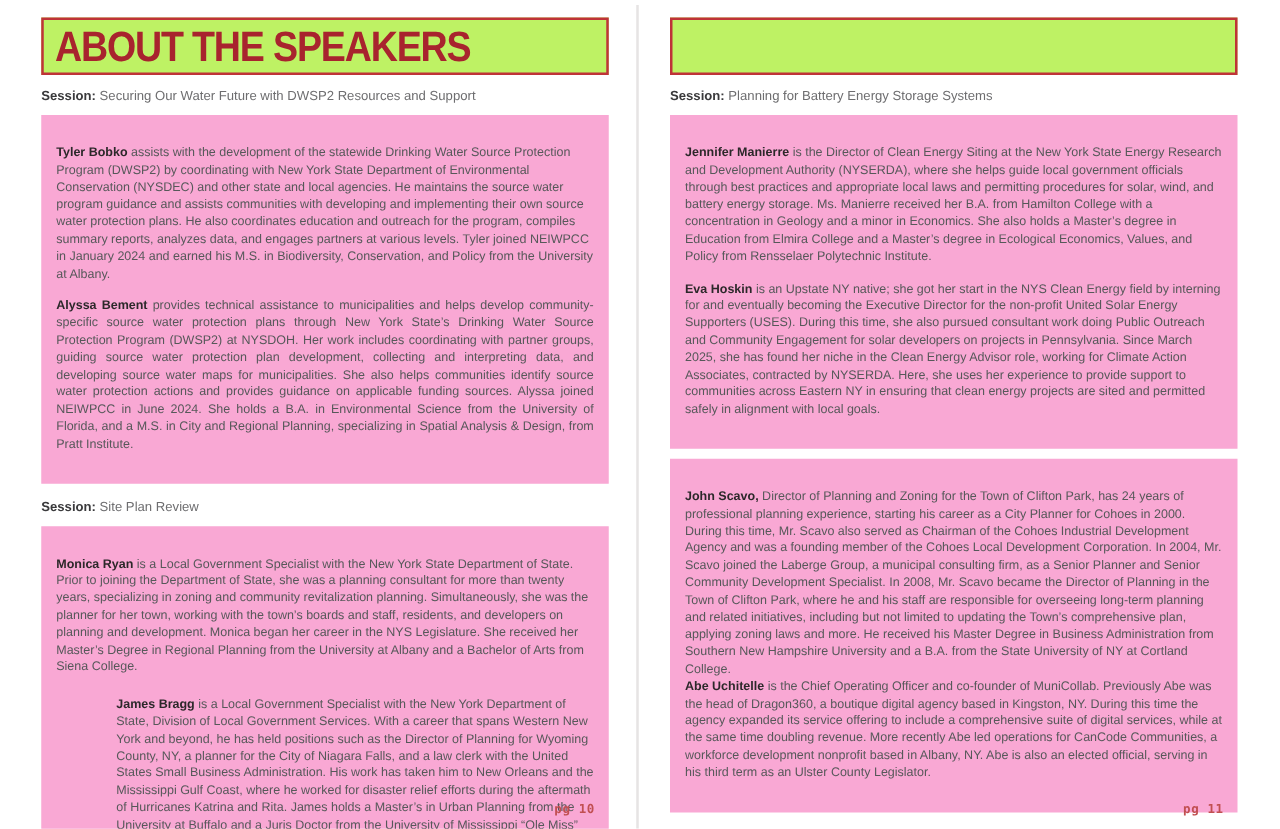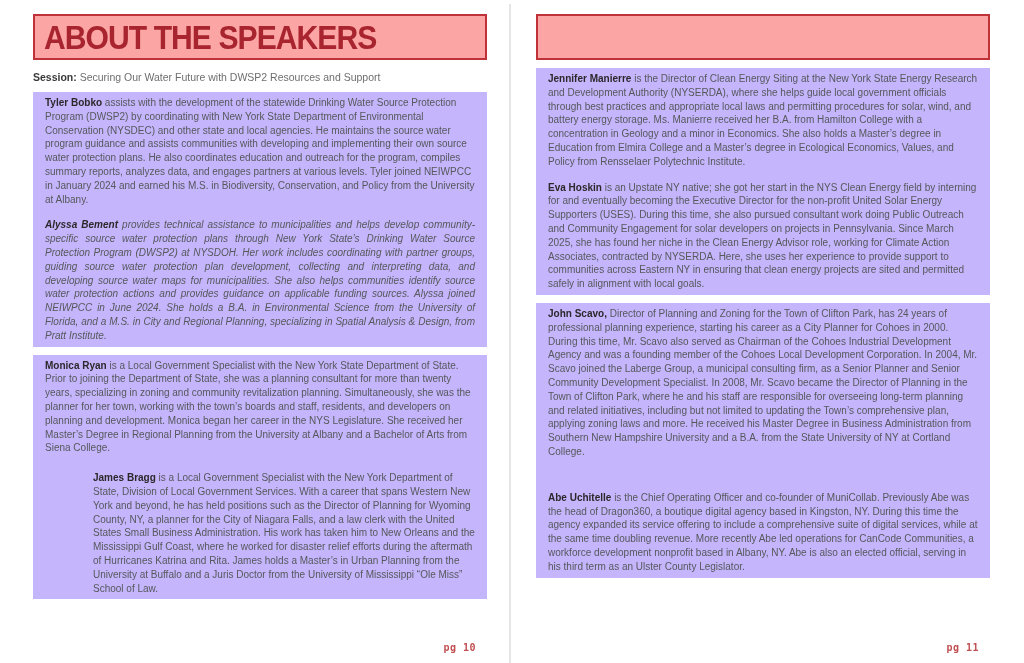--- a/index.html
+++ b/index.html
@@ -10,39 +10,39 @@
     -webkit-font-smoothing:antialiased;
   }
   .divider{position:absolute;left:509px;top:4px;bottom:0;width:2px;background:#e6e4e4;}
   .page{position:absolute;top:0;height:663px;}
   .page-left{left:33px;width:454px;}
   .page-right{left:536px;width:454px;}
 
   .header-box{
     margin-top:14px;height:46px;border:2px solid #bf3338;
     box-sizing:border-box;display:flex;align-items:center;padding:0 9px;
-    background:#fca5a5;
+    background:#bef264;
   }
   .header-title{
     display:inline-block;font-size:32px;font-weight:bold;color:#a8242e;
     letter-spacing:-1px;white-space:nowrap;transform:scale(0.94,1.06);
     transform-origin:left center;
   }
 
   .session{margin-top:11px;font-size:10.5px;line-height:13px;color:#6e6e70;}
   .session .session-label{font-weight:bold;color:#3a3a3c;}
 
   .bio-card{
-    margin-top:8px;background:#c4b5fd;padding:4px 12px;
+    margin-top:8px;background:#f9a8d4;padding:24px 12px;
     font-size:10px;line-height:13.8px;color:#57585a;
   }
   .bio-card p{margin:0;}
   .bio-card p + p{margin-top:12px;}
   .bio-card .bio-name{font-weight:bold;color:#2c282a;}
-  .justify{text-align:justify;font-style:italic;}
+  .justify{text-align:justify;}
 
   .page-num{
     position:absolute;right:11px;bottom:10px;
     font-family:"DejaVu Sans Mono", monospace;
     font-size:10px;font-weight:bold;color:#c14f51;letter-spacing:0.5px;
   }
 </style>
 </head>
 <body>
 
@@ -63,20 +63,24 @@
     <p>
       <span class="bio-name">Tyler Bobko</span>
       <span>assists with the development of the statewide Drinking Water Source Protection Program (DWSP2) by coordinating with New York State Department of Environmental Conservation (NYSDEC) and other state and local agencies. He maintains the source water program guidance and assists communities with developing and implementing their own source water protection plans. He also coordinates education and outreach for the program, compiles summary reports, analyzes data, and engages partners at various levels. Tyler joined NEIWPCC in January 2024 and earned his M.S. in Biodiversity, Conservation, and Policy from the University at Albany.</span>
     </p>
     <p class="justify">
       <span class="bio-name">Alyssa Bement</span>
       <span>provides technical assistance to municipalities and helps develop community-specific source water protection plans through New York State’s Drinking Water Source Protection Program (DWSP2) at NYSDOH. Her work includes coordinating with partner groups, guiding source water protection plan development, collecting and interpreting data, and developing source water maps for municipalities. She also helps communities identify source water protection actions and provides guidance on applicable funding sources. Alyssa joined NEIWPCC in June 2024. She holds a B.A. in Environmental Science from the University of Florida, and a M.S. in City and Regional Planning, specializing in Spatial Analysis &amp; Design, from Pratt Institute.</span>
     </p>
   </div>
 
+  <div class="session" style="margin-top:13px;">
+    <span class="session-label">Session:</span>
+    <span>Site Plan Review</span>
+  </div>
 
   <div class="bio-card">
     <p>
       <span class="bio-name">Monica Ryan</span>
       <span>is a Local Government Specialist with the New York State Department of State.  Prior to joining the Department of State, she was a planning consultant for more than twenty years, specializing in zoning and community revitalization planning. Simultaneously, she was the planner for her town, working with the town’s boards and staff, residents, and developers on planning and development.  Monica began her career in the NYS Legislature. She received her Master’s Degree in Regional Planning from the University at Albany and a Bachelor of Arts from Siena College.</span>
     </p>
     <p style="margin-top:16px;margin-left:48px;">
       <span class="bio-name">James Bragg</span>
       <span>is a Local Government Specialist with the New York Department of State, Division of Local Government Services. With a career that spans Western New York and beyond, he has held positions such as the Director of Planning for Wyoming County, NY, a planner for the City of Niagara Falls, and a law clerk with the United States Small Business Administration. His work has taken him to New Orleans and the Mississippi Gulf Coast, where he worked for disaster relief efforts during the aftermath of Hurricanes Katrina and Rita. James holds a Master’s in Urban Planning from the University at Buffalo and a Juris Doctor from the University of Mississippi “Ole Miss” School of Law.</span>
     </p>
@@ -84,38 +88,42 @@
 
   <div class="page-num">pg 10</div>
 </div>
 
 <div class="page page-right">
 
   <div class="header-box">
     <span class="header-title"></span>
   </div>
 
+  <div class="session">
+    <span class="session-label">Session:</span>
+    <span>Planning for Battery Energy Storage Systems</span>
+  </div>
 
   <div class="bio-card">
     <p>
       <span class="bio-name">Jennifer Manierre</span>
       <span>is the Director of Clean Energy Siting at the New York State Energy Research and Development Authority (NYSERDA), where she helps guide local government officials through best practices and appropriate local laws and permitting procedures for solar, wind, and battery energy storage. Ms. Manierre received her B.A. from Hamilton College with a concentration in Geology and a minor in Economics. She also holds a Master’s degree in Education from Elmira College and a Master’s degree in Ecological Economics, Values, and Policy from Rensselaer Polytechnic Institute.</span>
     </p>
     <p>
       <span class="bio-name">Eva Hoskin</span>
       <span>is an Upstate NY native; she got her start in the NYS Clean Energy field by interning for and eventually becoming the Executive Director for the non-profit United Solar Energy Supporters (USES). During this time, she also pursued consultant work doing Public Outreach and Community Engagement for solar developers on projects in Pennsylvania. Since March 2025, she has found her niche in the Clean Energy Advisor role, working for Climate Action Associates, contracted by NYSERDA. Here, she uses her experience to provide support to communities across Eastern NY in ensuring that clean energy projects are sited and permitted safely in alignment with local goals.</span>
     </p>
   </div>
 
 
   <div class="bio-card">
     <p>
       <span class="bio-name">John Scavo,</span>
       <span>Director of Planning and Zoning for the Town of Clifton Park, has 24 years of professional planning experience, starting his career as a City Planner for Cohoes in 2000. During this time, Mr. Scavo also served as Chairman of the Cohoes Industrial Development Agency and was a founding member of the Cohoes Local Development Corporation. In 2004, Mr. Scavo joined the Laberge Group, a municipal consulting firm, as a Senior Planner and Senior Community Development Specialist. In 2008, Mr. Scavo became the Director of Planning in the Town of Clifton Park, where he and his staff are responsible for overseeing long-term planning and related initiatives, including but not limited to updating the Town’s comprehensive plan, applying zoning laws and more. He received his Master Degree in Business Administration from Southern New Hampshire University and a B.A. from the State University of NY at Cortland College.</span>
     </p>
-    <p style="margin-top:32px;">
+    <p style="margin-top:0;">
       <span class="bio-name">Abe Uchitelle</span>
       <span>is the Chief Operating Officer and co-founder of MuniCollab. Previously Abe was the head of Dragon360, a boutique digital agency based in Kingston, NY. During this time the agency expanded its service offering to include a comprehensive suite of digital services, while at the same time doubling revenue. More recently Abe led operations for CanCode Communities, a workforce development nonprofit based in Albany, NY. Abe is also an elected official, serving in his third term as an Ulster County Legislator.</span>
     </p>
   </div>
 
   <div class="page-num">pg 11</div>
 </div>
 
 </body></html>

